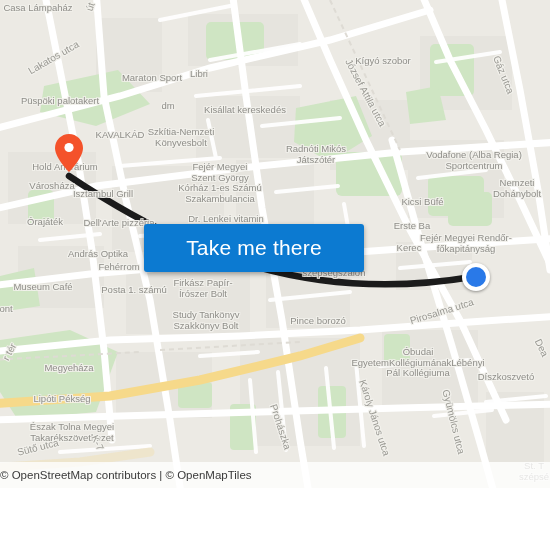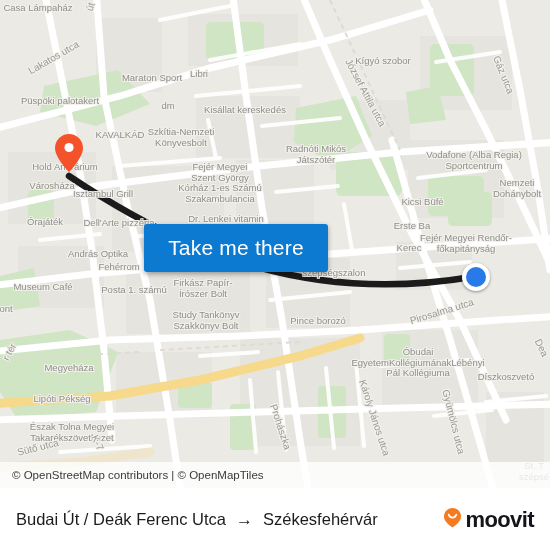--- a/index.html
+++ b/index.html
@@ -52,39 +52,39 @@
   }
   .dest i{
     display:block;width:20px;height:20px;border-radius:50%;
     background:#2979e8;
   }
 
   
   .cta{
     position:absolute;
     left:144px;top:224px;
-    width:184px;height:48px;
+    width:220px;height:48px;
     background:#0c7ad1;
     border-radius:3px;
     box-shadow:0 2px 5px rgba(0,0,0,.35);
     color:#ffffff;
     font-size:21px;
     display:flex;align-items:center;justify-content:center;
     letter-spacing:.2px;
     cursor:pointer;
     border:none;
     font-family:"Liberation Sans","DejaVu Sans",sans-serif;
   }
 
   
   .attrib{
     position:absolute;left:0;bottom:0;width:550px;height:26px;
     background:rgba(255,255,255,.78);
     display:flex;align-items:center;
-    padding-left:12px;box-sizing:border-box;
+    box-sizing:border-box;
     font-size:11.5px;color:#3a3a3a;
   }
 
   
   .footer{
     position:absolute;left:0;top:488px;width:550px;height:62px;
     background:#ffffff;
     display:flex;align-items:center;
     box-sizing:border-box;padding:0 16px;
     border-top:1px solid #fff;
@@ -287,30 +287,14 @@
       <i style="background: rgb(41, 121, 232);"></i>
     </div>
 
     <button class="cta" style="background: rgb(12, 122, 209);">Take me there</button>
 
     <div class="attrib">
       <span>© OpenStreetMap contributors | © OpenMapTiles</span>
     </div>
   </div>
 
-  <div class="footer">
-    <div class="trip">
-      <span>Budai Út / Deák Ferenc Utca</span>
-      <span class="arrow">→</span>
-      <span>Székesfehérvár</span>
-    </div>
-    <div class="brand">
-      <span>
-        <svg viewBox="0 0 24 26" width="19" height="21">
-          <path d="M12 1 C6 1 1.2 5.8 1.2 11.6 C1.2 19 12 25.4 12 25.4 C12 25.4 22.8 19 22.8 11.6 C22.8 5.8 18 1 12 1 Z" fill="#f57b20"></path>
-          <path d="M7.2 9.4 C7.2 9.4 8.6 13.2 12 13.2 C15.4 13.2 16.8 9.4 16.8 9.4" stroke="#ffffff" stroke-width="2.1" fill="none" stroke-linecap="round"></path>
-        </svg>
-      </span>
-      <span class="word">moovit</span>
-    </div>
-  </div>
 
 </div>
 
 </body></html>

